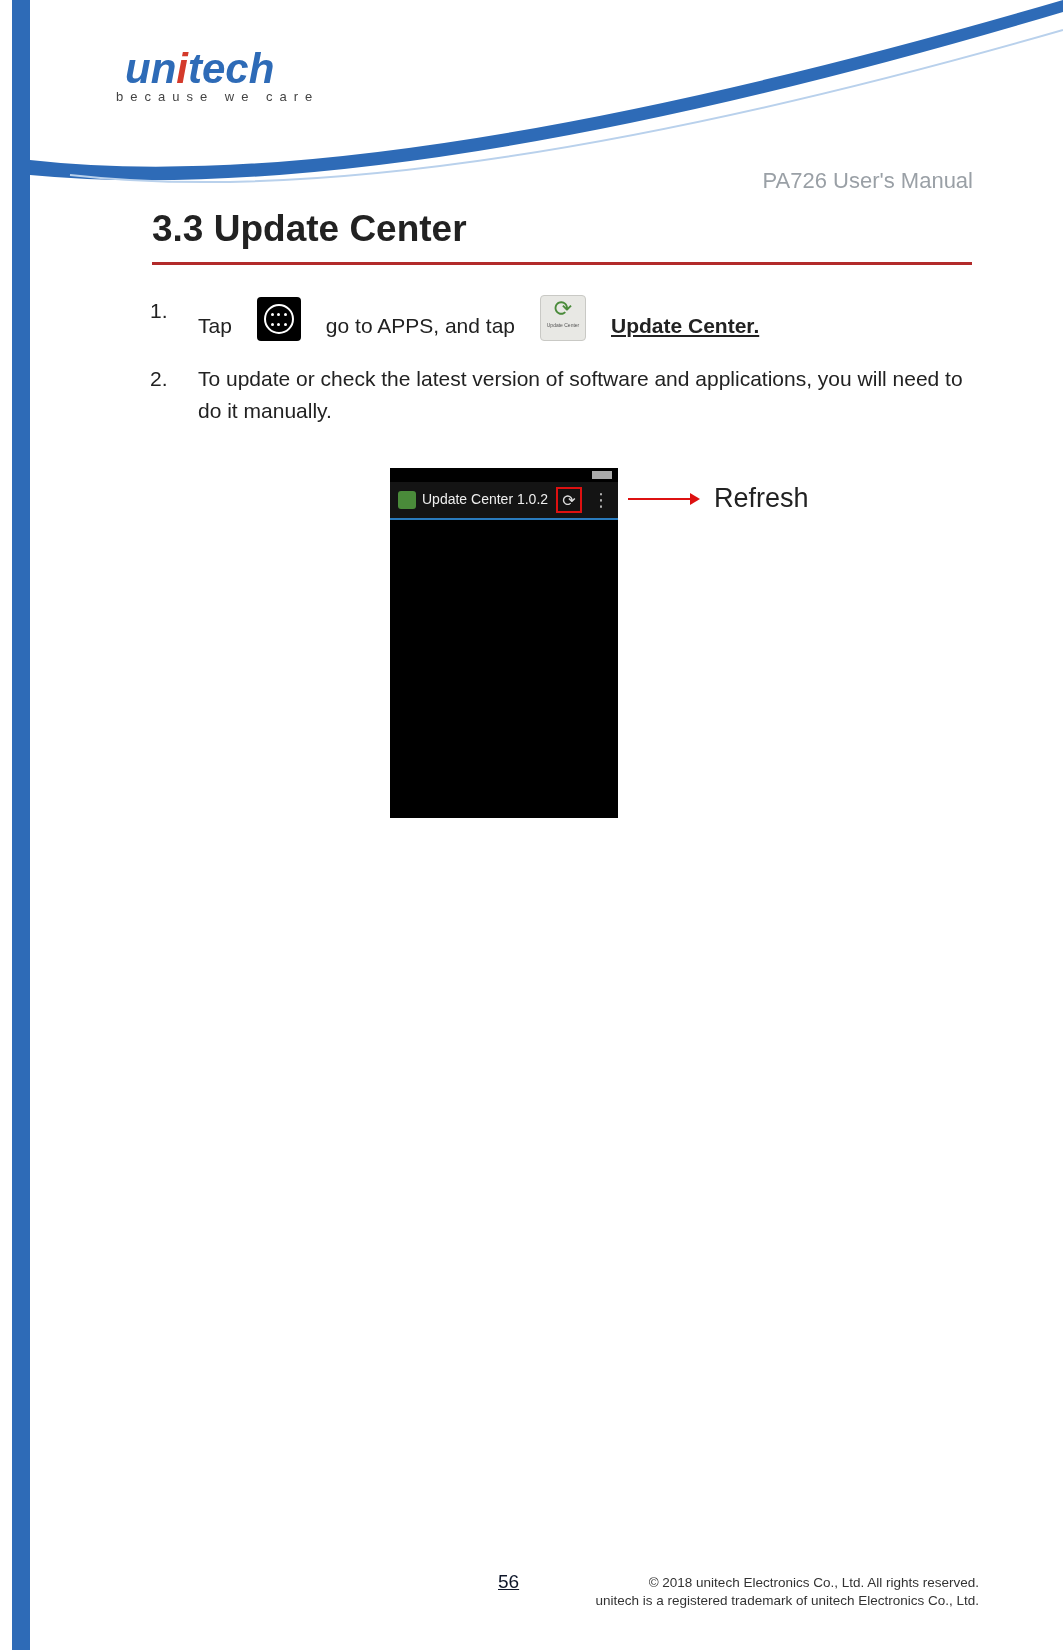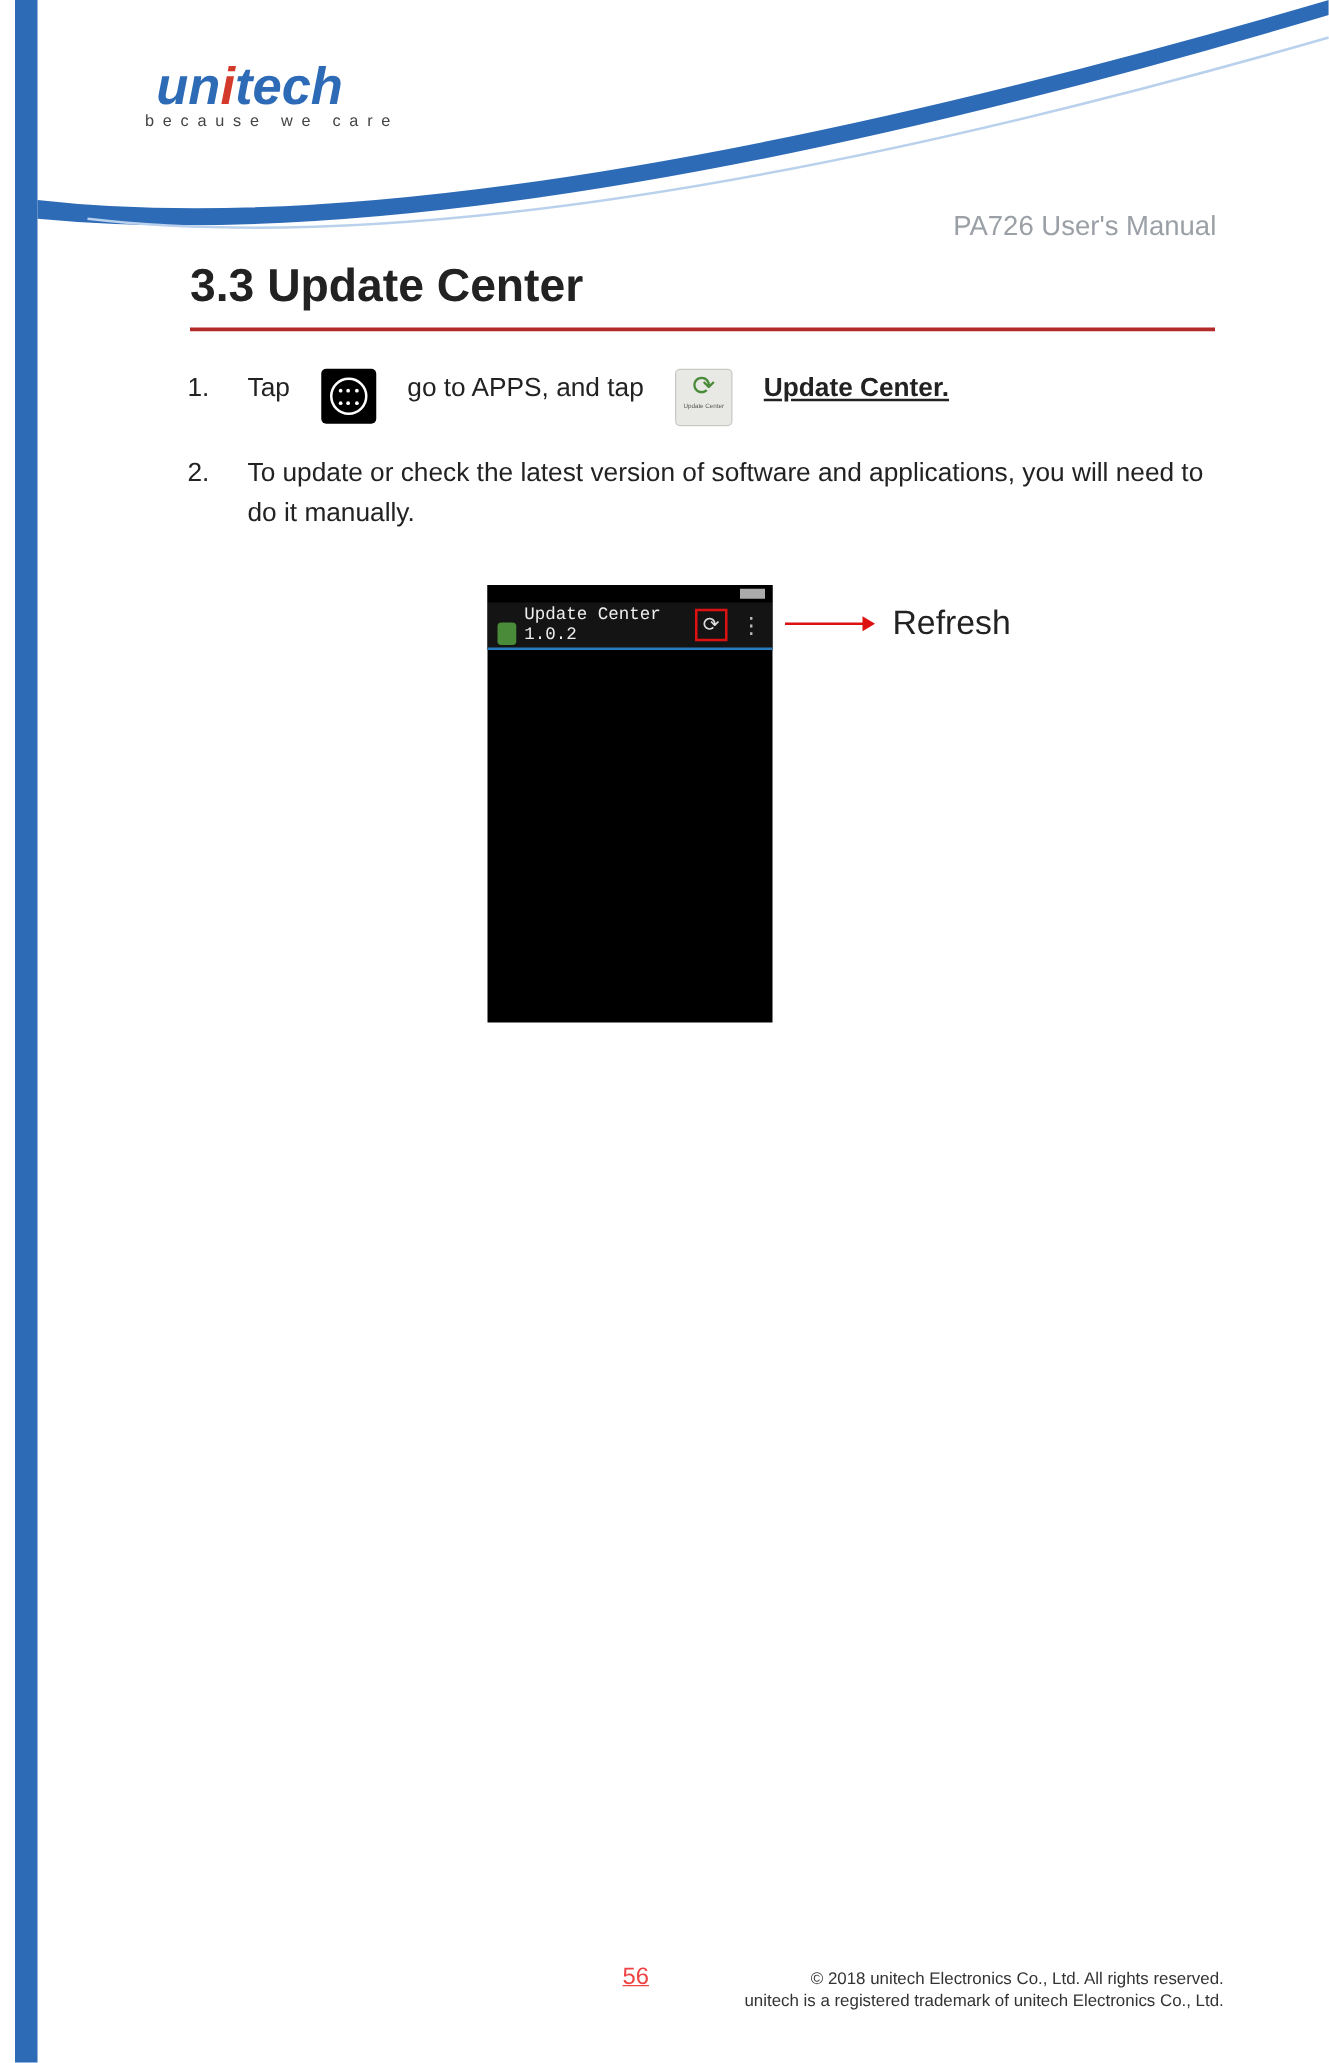--- a/index.html
+++ b/index.html
@@ -102,21 +102,21 @@
   }
   .step-num {
     width: 48px;
     flex-shrink: 0;
   }
   .step-body {
     flex: 1;
   }
   .step1-body {
     display: flex;
-    align-items: flex-start;
+    align-items: flex-end;
     flex-wrap: wrap;
     gap: 22px;
   }
 
   
   .apps-icon {
     display: inline-flex;
     width: 44px;
     height: 44px;
     background: #000;
@@ -204,25 +204,24 @@
     background: #141414;
     border-bottom: 2px solid #2a7bbd;
     display: flex;
     align-items: center;
     padding: 0 8px;
     justify-content: space-between;
     position: relative;
   }
   .phone-titlebar .left {
     display: flex;
-    align-items: flex-end;
+    align-items: flex-start;
     gap: 6px;
     font-size: 14px;
     color: #eee;
-    font-family: Liberation Mono, monospace;
   }
   .phone-titlebar .appicon {
     width: 18px;
     height: 18px;
     background: #4a8b3a;
     border-radius: 3px;
     display: inline-block;
   }
   .phone-titlebar .right {
     display: flex;
@@ -306,21 +305,21 @@
     position: absolute;
     left: 0;
     bottom: 40px;
     width: 100%;
   }
   .pagenum {
     position: absolute;
     left: 498px;
     bottom: 17px;
     font-size: 19px;
-    color: #ef4444;
+    color: #0f172a;
     text-decoration: underline;
   }
   .copyright {
     position: absolute;
     right: 84px;
     bottom: 0;
     text-align: right;
     font-size: 13.5px;
     color: #333;
     line-height: 1.35;

